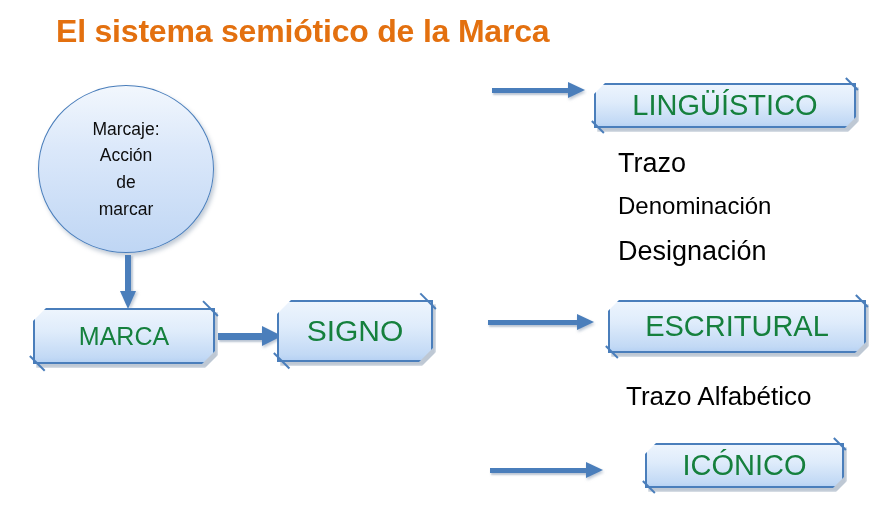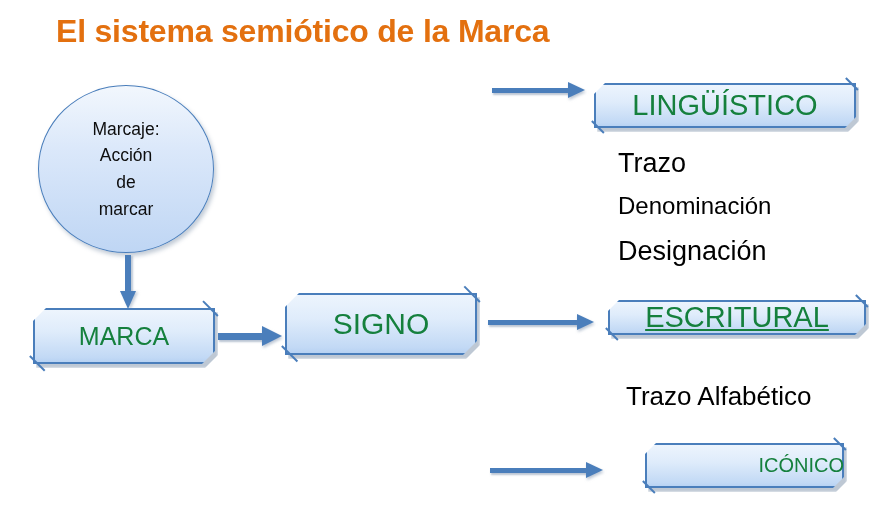--- a/index.html
+++ b/index.html
@@ -176,21 +176,21 @@
       <div class="snip-bl" style="left:-3px; bottom:7px; width:21px; transform:rotate(45deg); transform-origin:left center;"></div>
     </div>
     <span class="lbl">MARCA</span>
   </div>
 
   <div class="arrow" style="left:218px; top:336px; width:66px;">
     <div class="shaft" style="top:-3.5px; width:47px; height:7px;"></div>
     <div class="head" style="left:44px; top:-10px; border-width:10px 0 10px 20px;"></div>
   </div>
 
-  <div class="snipbox" style="left:277px; top:293px; width:192px; height:62px; --snip:14px; font-size:30px;margin-left:8px;">
+  <div class="snipbox" style="left:277px; top:300px; width:156px; height:62px; --snip:14px; font-size:30px;">
     <div class="shape">
       <div class="shadow"></div>
       <div class="body"></div>
       <div class="edge"></div>
       <div class="snip-tr" style="right:-3px; top:8px; width:22px; transform:rotate(45deg); transform-origin:right center;"></div>
       <div class="snip-bl" style="left:-3px; bottom:8px; width:22px; transform:rotate(45deg); transform-origin:left center;"></div>
     </div>
     <span class="lbl">SIGNO</span>
   </div>
 
@@ -212,39 +212,39 @@
 
   <div class="caption" style="left:618px; top:148px; font-size:27px;">Trazo</div>
   <div class="caption" style="left:618px; top:192px; font-size:24px;">Denominación</div>
   <div class="caption" style="left:618px; top:236px; font-size:27px;">Designación</div>
 
   <div class="arrow" style="left:488px; top:322px; width:110px;">
     <div class="shaft" style="top:-2.5px; width:93px; height:5px;"></div>
     <div class="head" style="left:89px; top:-8px; border-width:8px 0 8px 17px;"></div>
   </div>
 
-  <div class="snipbox" style="left:608px; top:300px; width:258px; height:35px; --snip:11px; font-size:29px;text-decoration:underline;">
+  <div class="snipbox" style="left:608px; top:300px; width:258px; height:53px; --snip:11px; font-size:29px;">
     <div class="shape">
       <div class="shadow"></div>
       <div class="body"></div>
       <div class="edge"></div>
       <div class="snip-tr" style="right:-2px; top:6px; width:17px; transform:rotate(45deg); transform-origin:right center;"></div>
       <div class="snip-bl" style="left:-2px; bottom:6px; width:17px; transform:rotate(45deg); transform-origin:left center;"></div>
     </div>
     <span class="lbl">ESCRITURAL</span>
   </div>
 
   <div class="caption" style="left:626px; top:381px; font-size:26px;">Trazo Alfabético</div>
 
   <div class="arrow" style="left:490px; top:470px; width:118px;">
     <div class="shaft" style="top:-2.5px; width:100px; height:5px;"></div>
     <div class="head" style="left:96px; top:-8px; border-width:8px 0 8px 17px;"></div>
   </div>
 
-  <div class="snipbox" style="left:645px; top:443px; width:199px; height:45px; --snip:11px; font-size:20px;justify-content:flex-end;">
+  <div class="snipbox" style="left:645px; top:443px; width:199px; height:45px; --snip:11px; font-size:29px;">
     <div class="shape">
       <div class="shadow"></div>
       <div class="body"></div>
       <div class="edge"></div>
       <div class="snip-tr" style="right:-2px; top:6px; width:17px; transform:rotate(45deg); transform-origin:right center;"></div>
       <div class="snip-bl" style="left:-2px; bottom:6px; width:17px; transform:rotate(45deg); transform-origin:left center;"></div>
     </div>
     <span class="lbl">ICÓNICO</span>
   </div>
 

